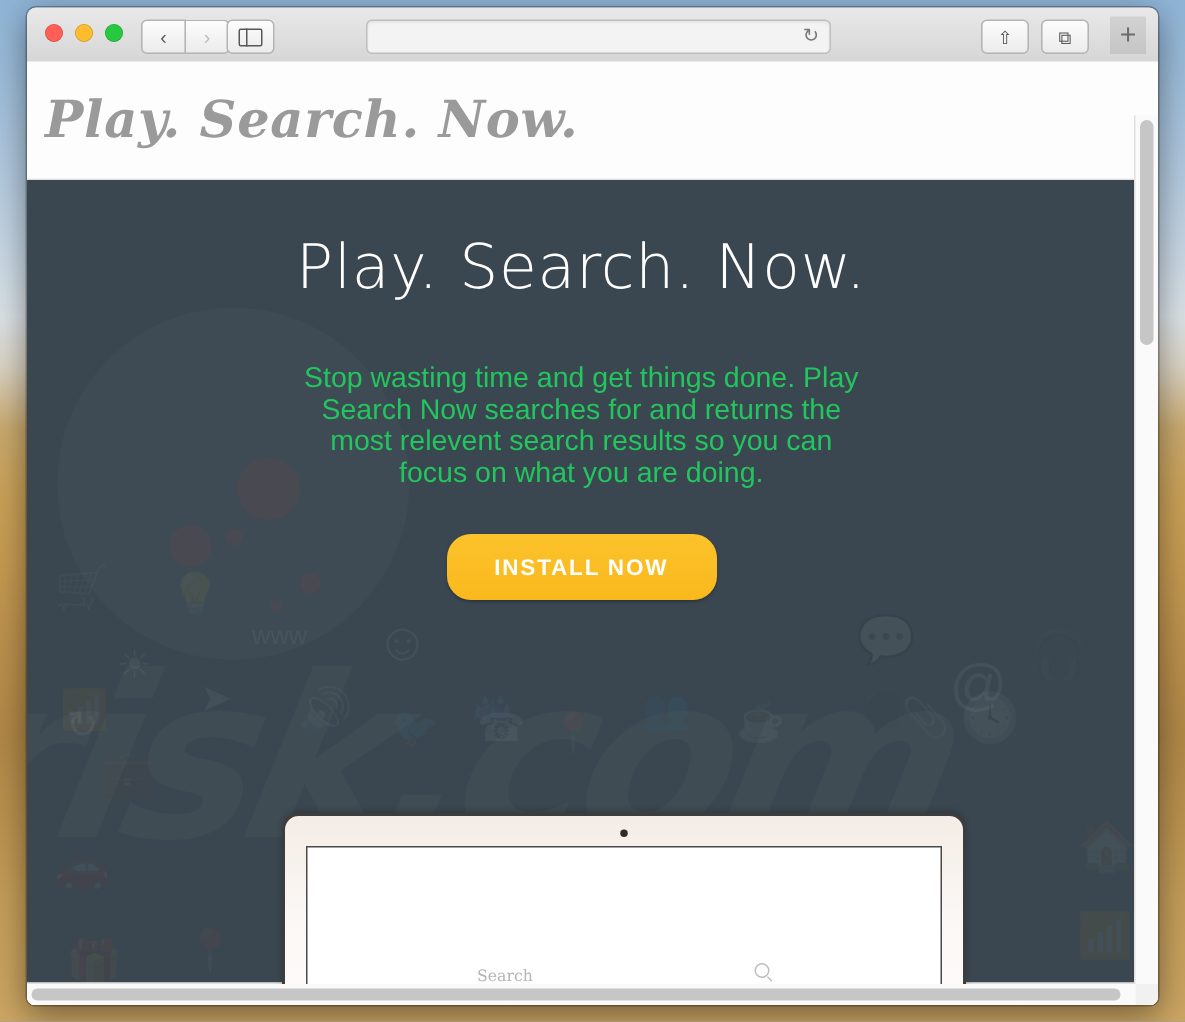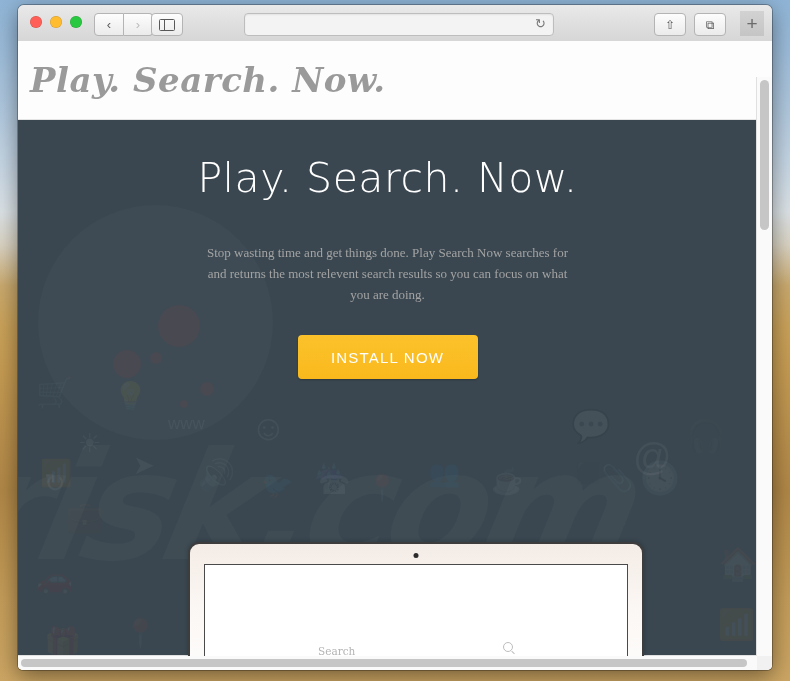--- a/index.html
+++ b/index.html
@@ -115,27 +115,27 @@
 
   .bgicon{position:absolute;color:rgba(255,255,255,.05);line-height:1;}
 
   .hero-inner{position:relative;z-index:3;text-align:center;padding-top:34px;}
   .hero-title{
     font-size:41px;font-weight:300;color:#ffffff;letter-spacing:.5px;
     font-family:"DejaVu Sans", sans-serif;
   }
   .hero-body{
     margin:40px auto 0;width:380px;
-    font-size:13px;line-height:21px;color:#a3a3a3;font-family:Liberation Serif, serif;
+    font-size:19px;line-height:21px;color:#22c55e;
   }
   .cta{
     display:block;margin:30px auto 0;width:180px;height:44px;
     background:linear-gradient(180deg,#fcc22b,#f9b91d);
-    border:none;border-radius:4px;
-    color:#ffffff;font-size:15px;font-weight:normal;letter-spacing:1.2px;
+    border:none;border-radius:16px;
+    color:#ffffff;font-size:15px;font-weight:bold;letter-spacing:1.2px;
     box-shadow:0 1px 2px rgba(0,0,0,.25);
     cursor:pointer;
     font-family:"Liberation Sans", sans-serif;
   }
 
   
   .laptop{
     position:absolute;left:170px;top:422px;width:452px;height:160px;
     background:linear-gradient(180deg,#f4ece6 0%,#fbf7f4 40%,#ffffff 100%);
     border:2px solid #3d3d3d;border-radius:11px 11px 0 0;

